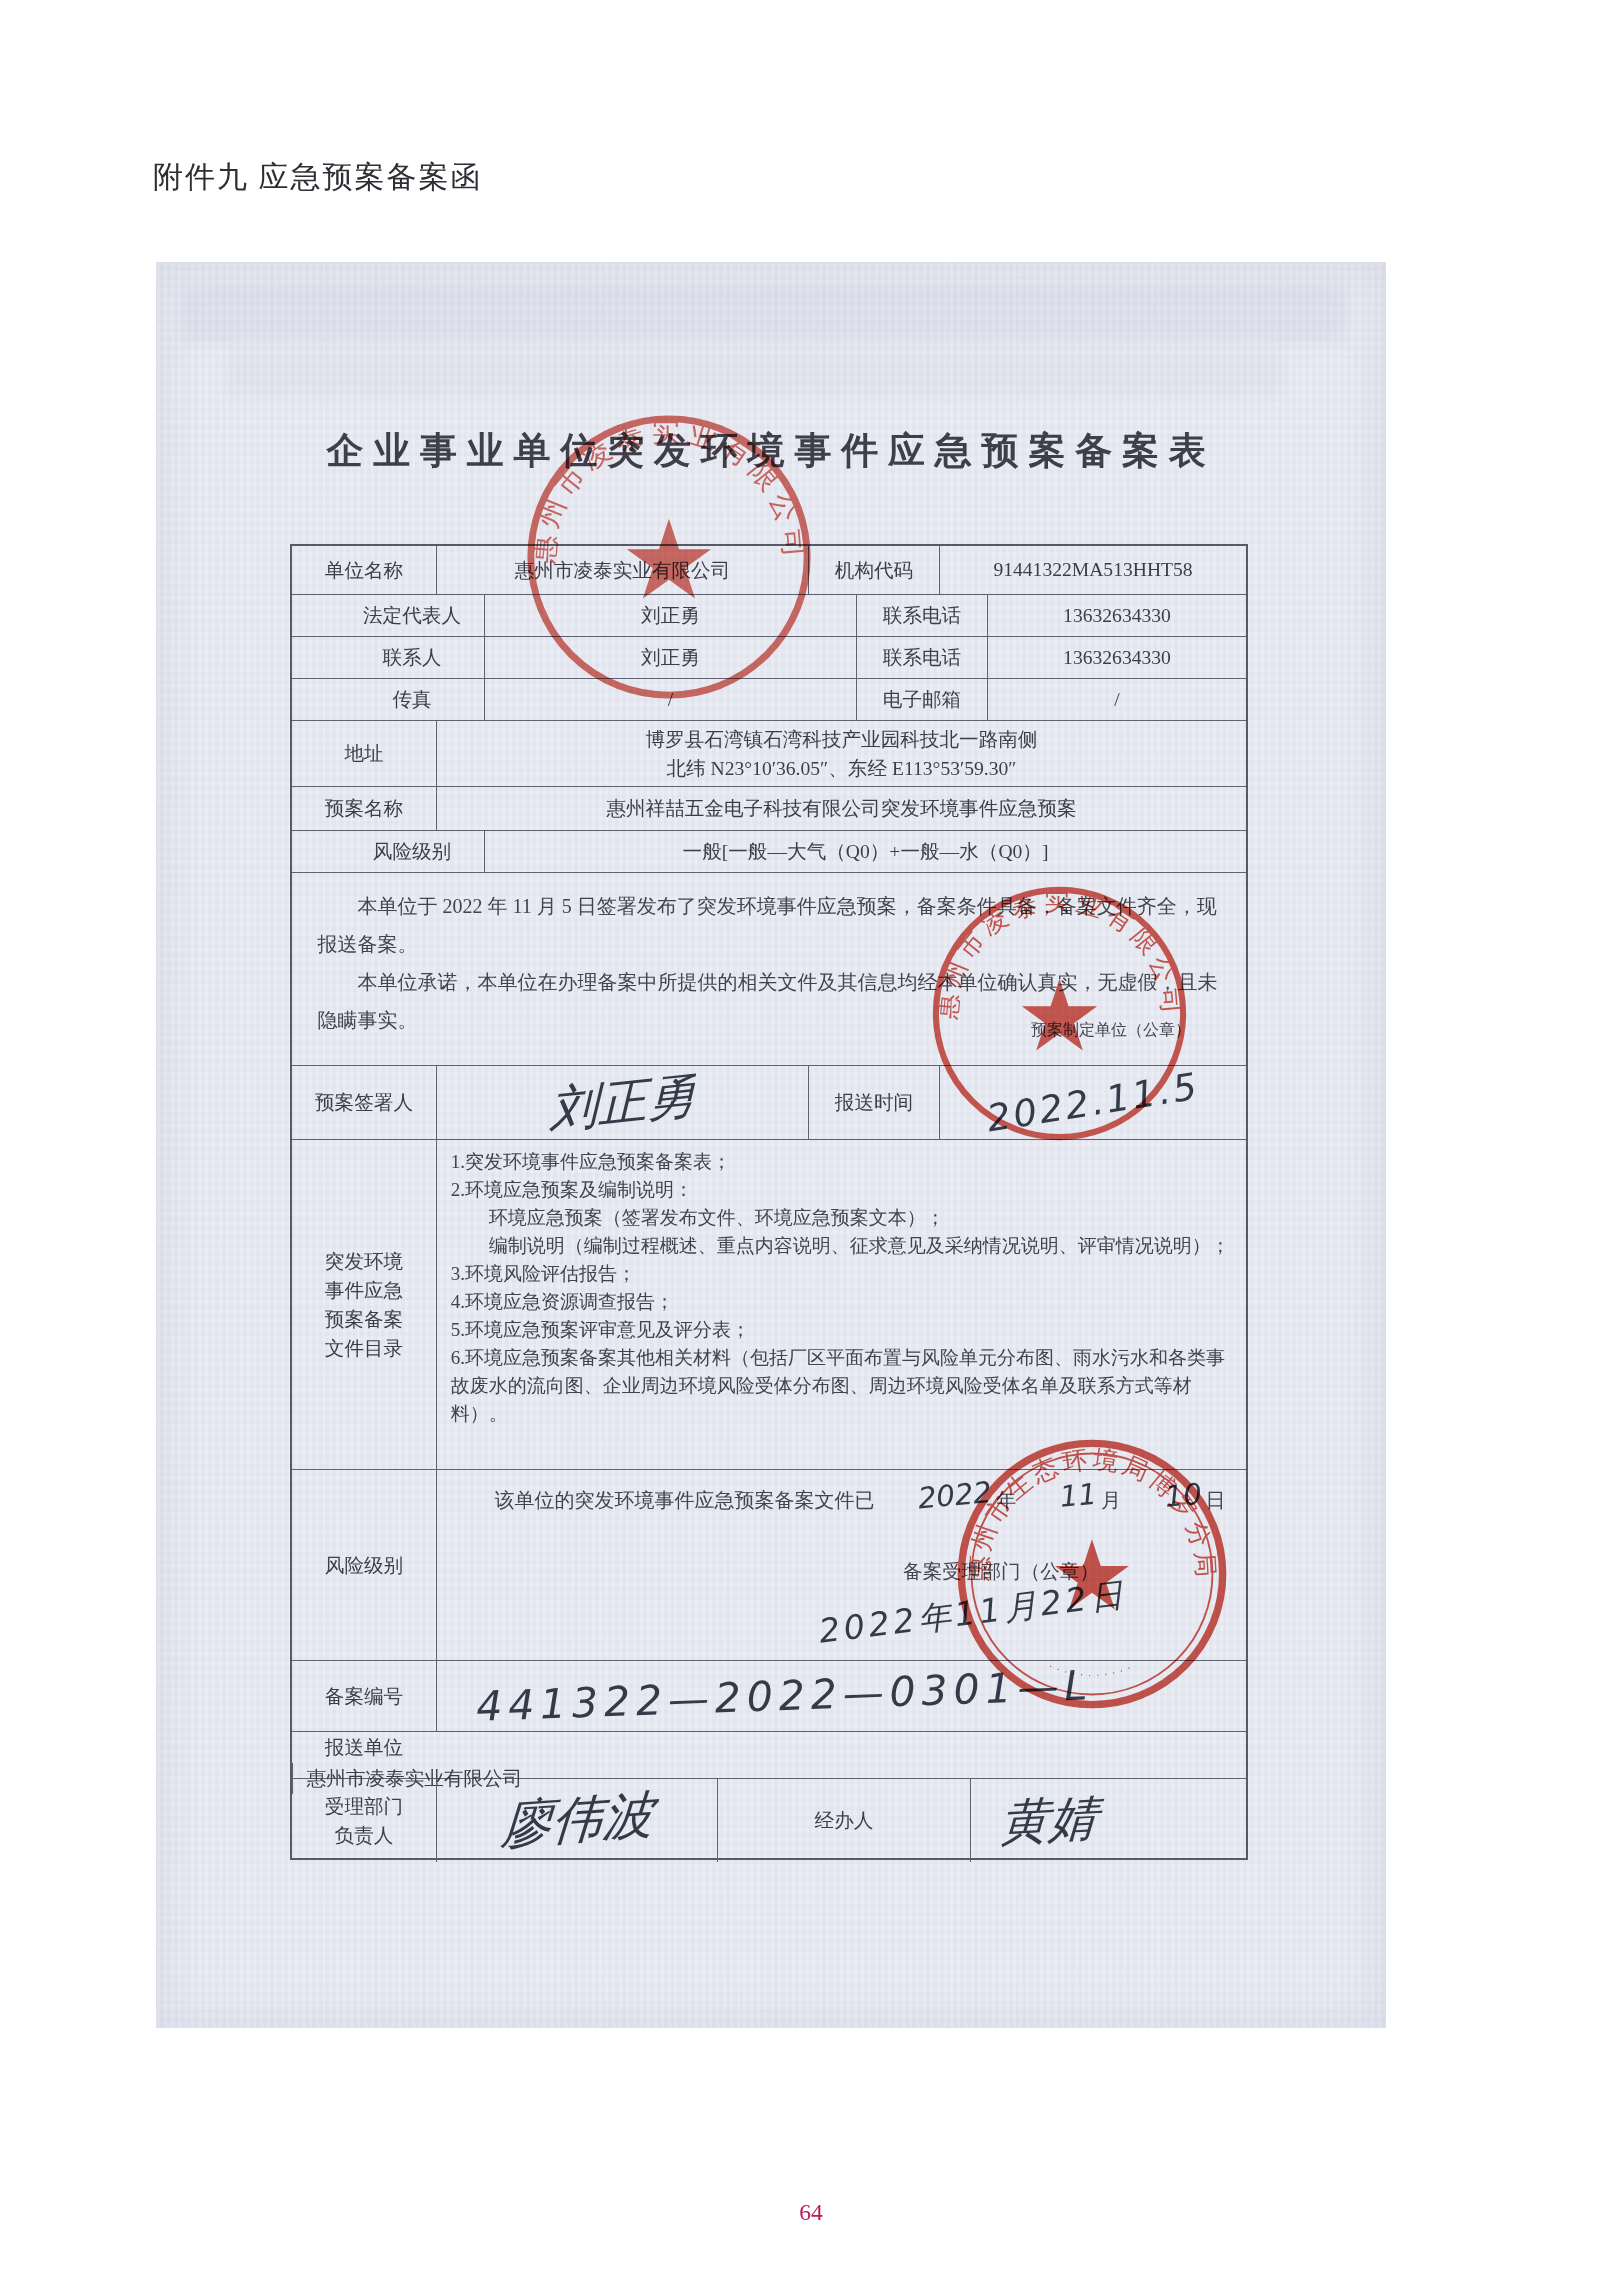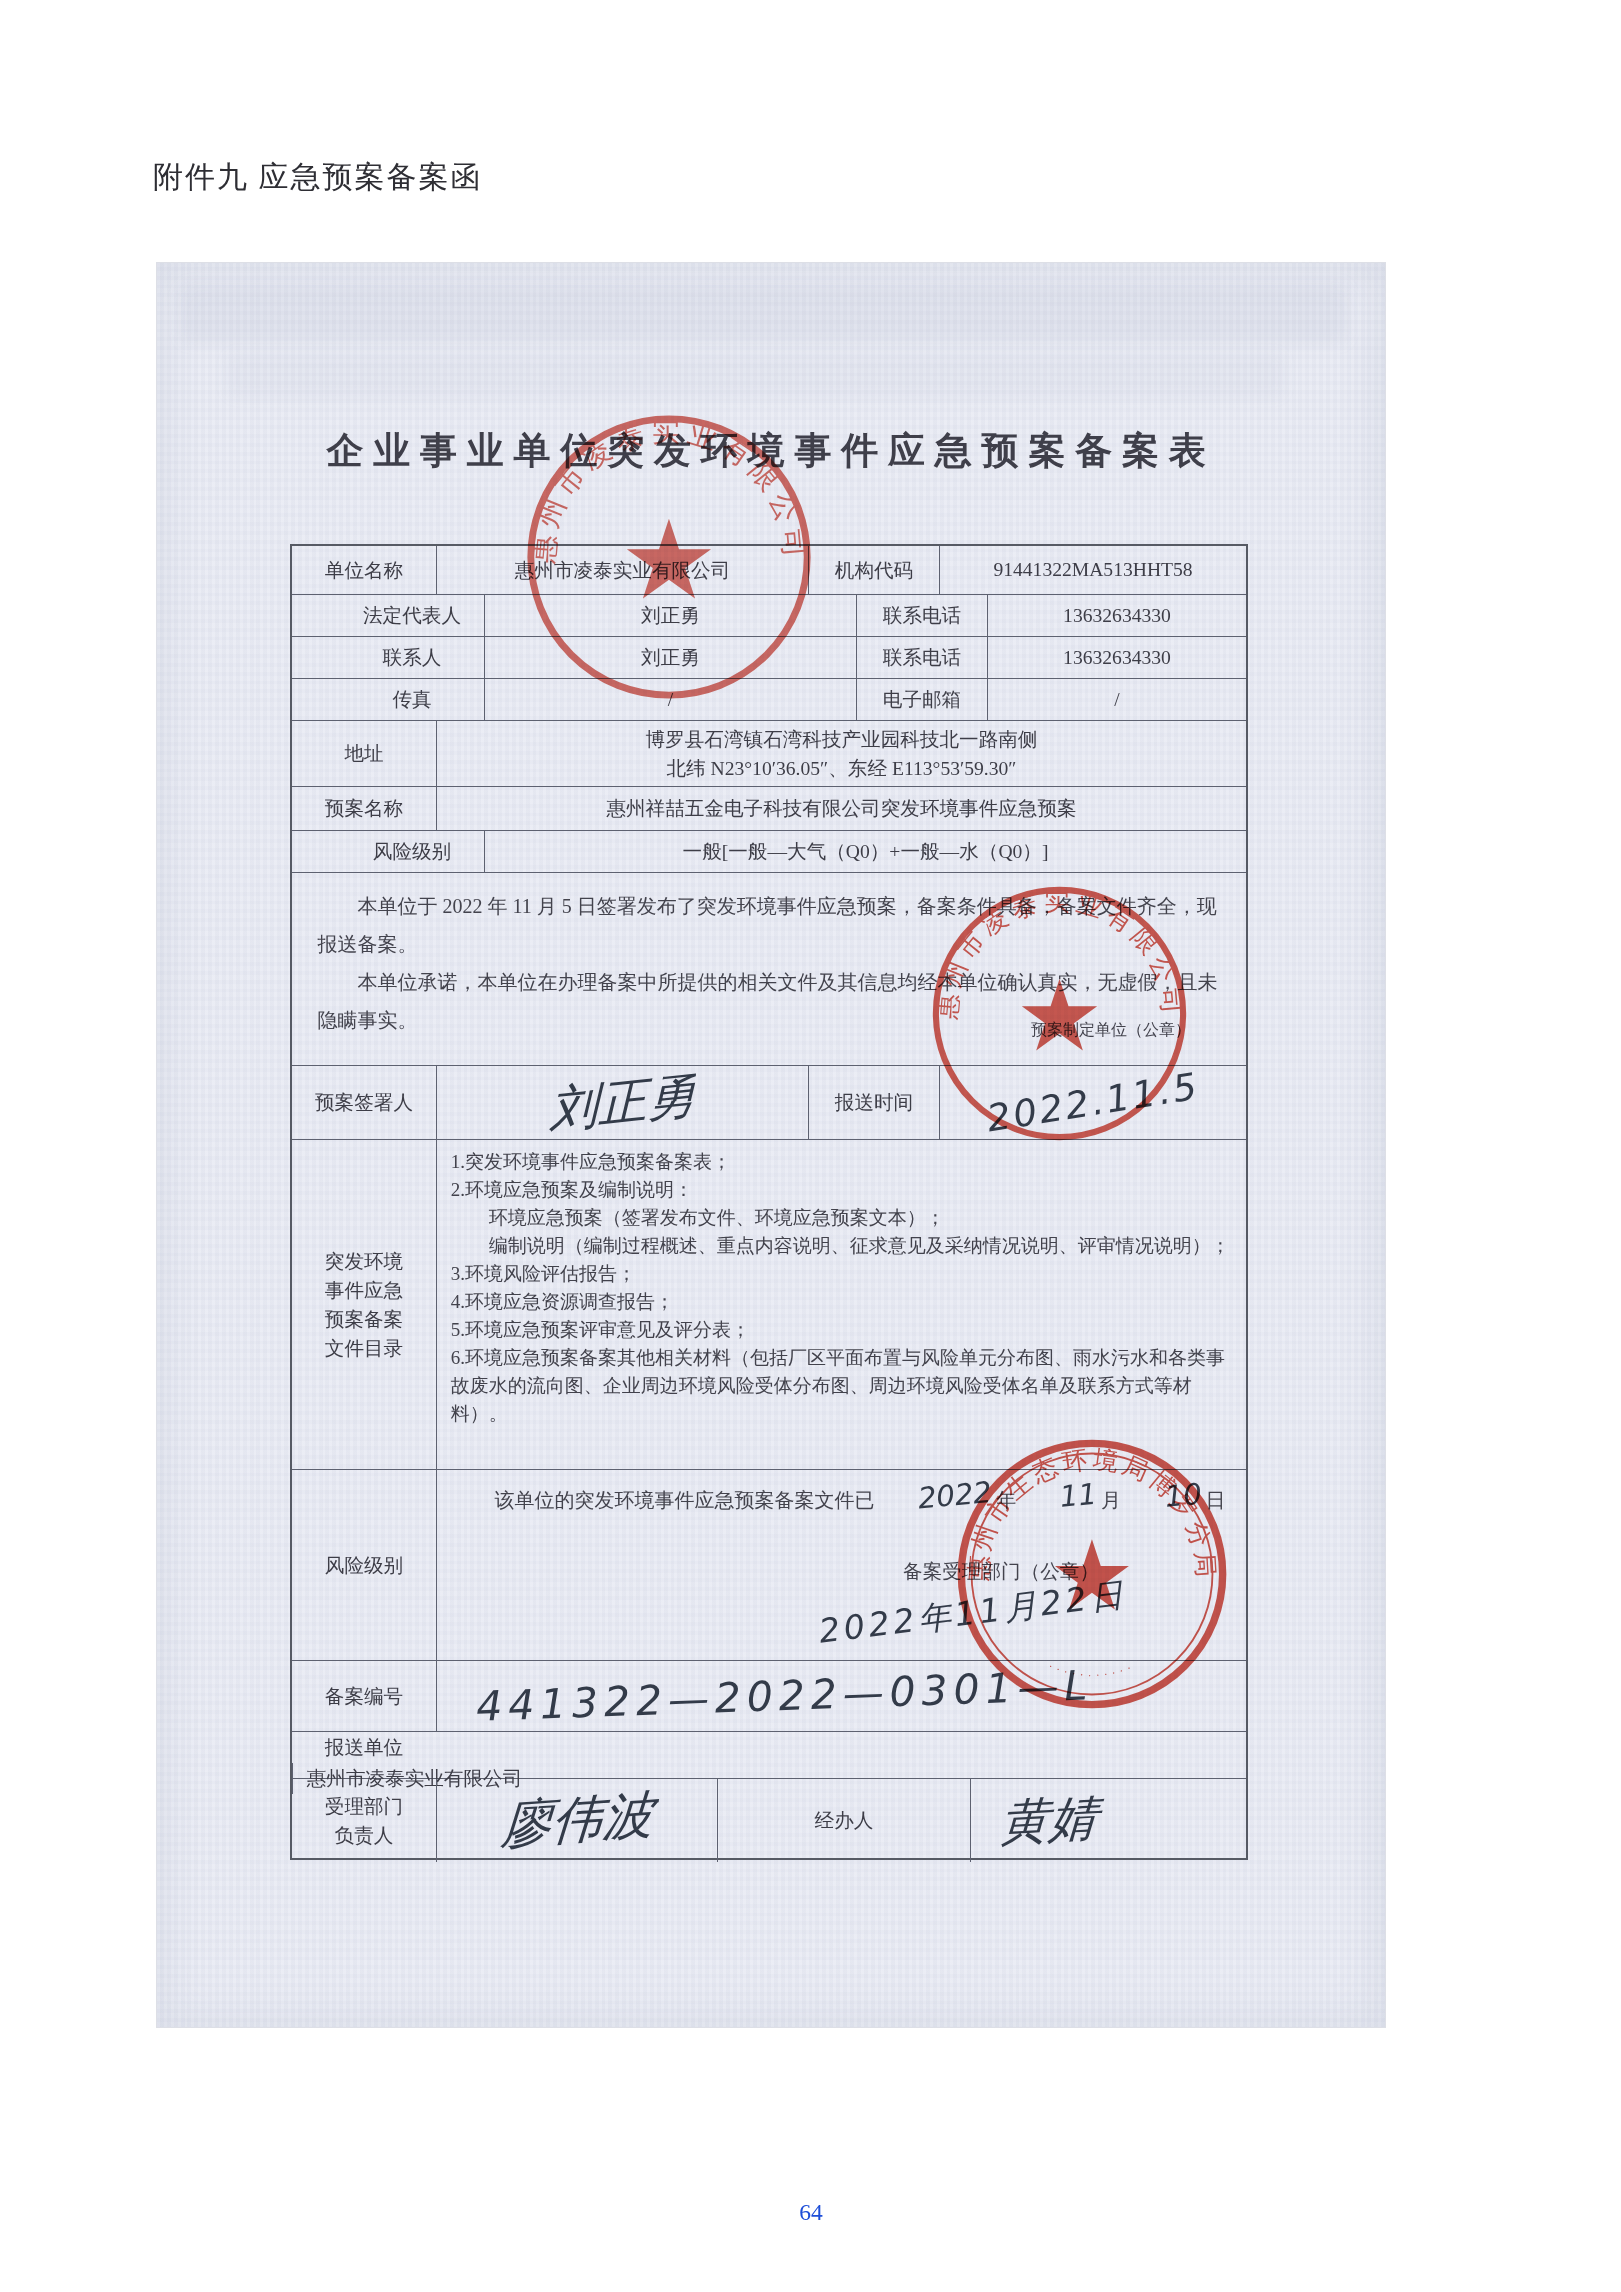--- a/index.html
+++ b/index.html
@@ -10,21 +10,21 @@
   }
   .abs{position:absolute;}
 
   
   #attachment-heading{
     left:153px;top:157px;font-size:30px;color:#2e2e34;letter-spacing:2px;
     font-family:"Liberation Serif","DejaVu Serif",serif;
   }
   #page-number{
     left:811px;top:2199px;transform:translateX(-50%);
-    font-size:23.5px;color:#1d4ed8;
+    font-size:23.5px;color:#be185d;
   }
 
   
   #scan{
     left:157px;top:263px;width:1228px;height:1764px;
     background:#e9ebf4;
     background-image:
       repeating-linear-gradient(90deg, rgba(255,255,255,.05) 0 2.9px, rgba(140,150,175,.05) 2.9px 6.9px),
       repeating-linear-gradient(0deg, rgba(255,255,255,.03) 0 4.9px, rgba(150,158,180,.035) 4.9px 8.8px);
     box-shadow:inset 0 0 45px rgba(115,125,158,.14), 0 0 0 1px #dddfe6;

